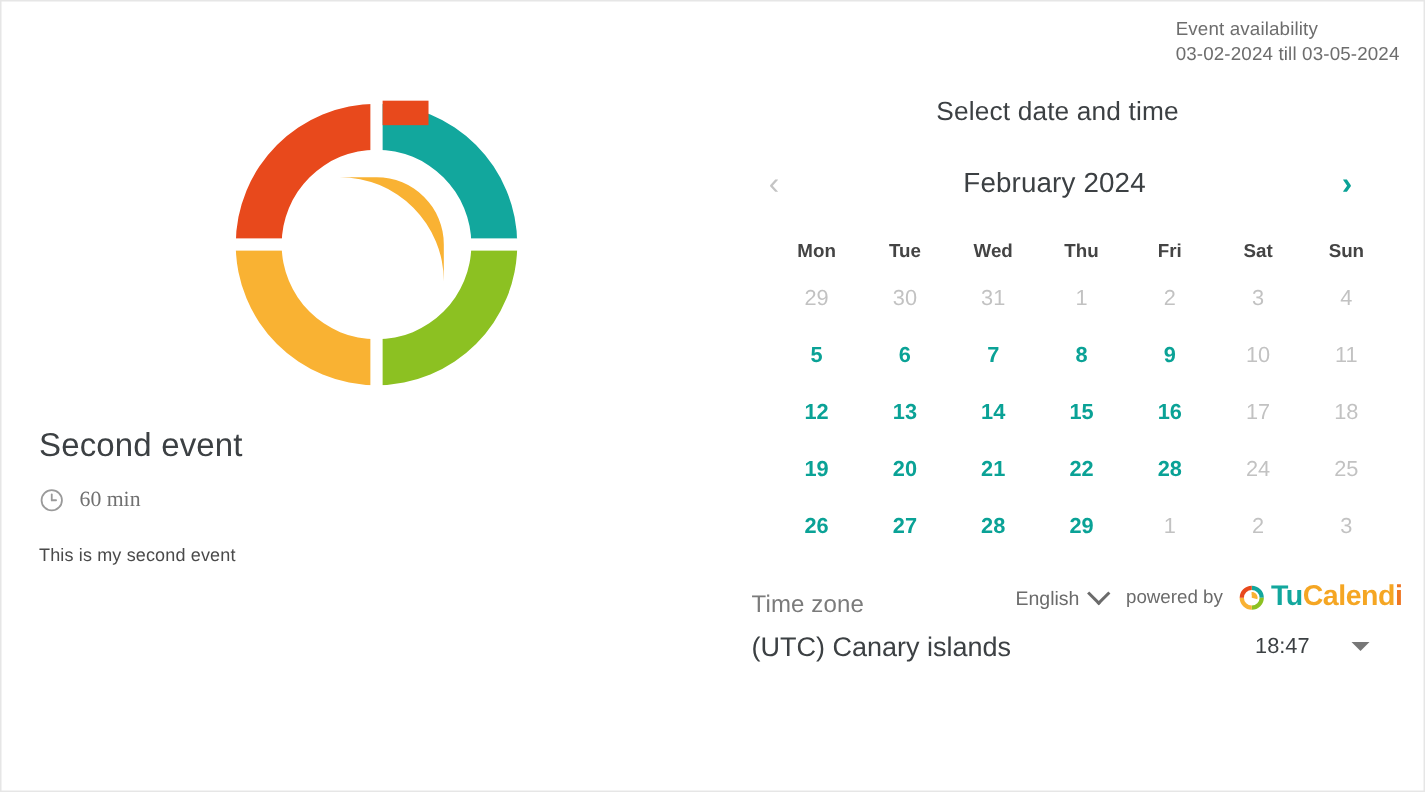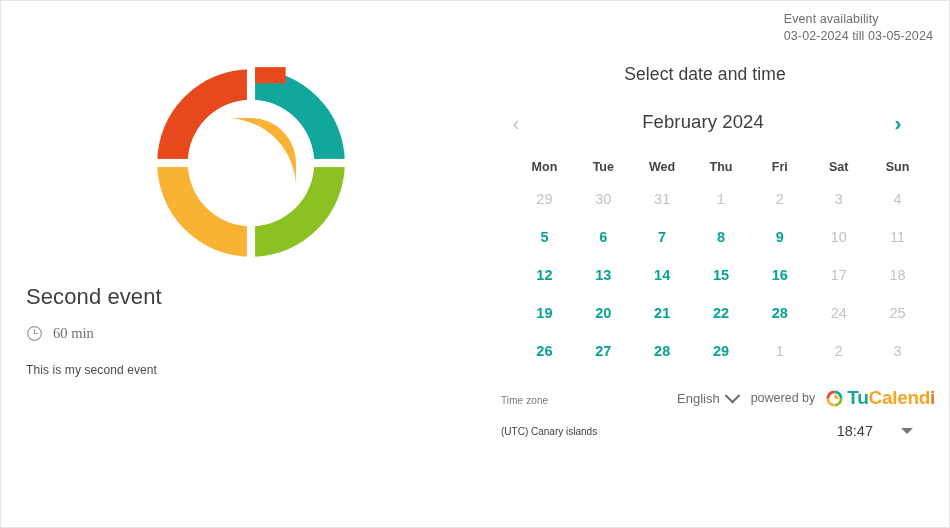--- a/index.html
+++ b/index.html
@@ -176,35 +176,35 @@
   }
   .cal-cell.dim {
     color: #c2c2c2;
   }
 
   
   .tz-label {
     position: absolute;
     left: 22px;
     top: 394px;
-    font-size: 10px;
+    font-size: 16px;
     color: #7b7b7b;
     letter-spacing: .1px;
   }
   .tz-row {
     position: absolute;
     left: 22px;
     top: 418px;
     width: 412px;
     height: 24px;
     display: flex;
     align-items: center;
   }
   .tz-name {
-    font-size: 10px;
+    font-size: 18px;
     color: #3c4043;
     flex: 1;
   }
   .tz-time {
     font-size: 14.5px;
     color: #3c4043;
     margin-right: 28px;
   }
   .tz-caret {
     width: 0; height: 0;

